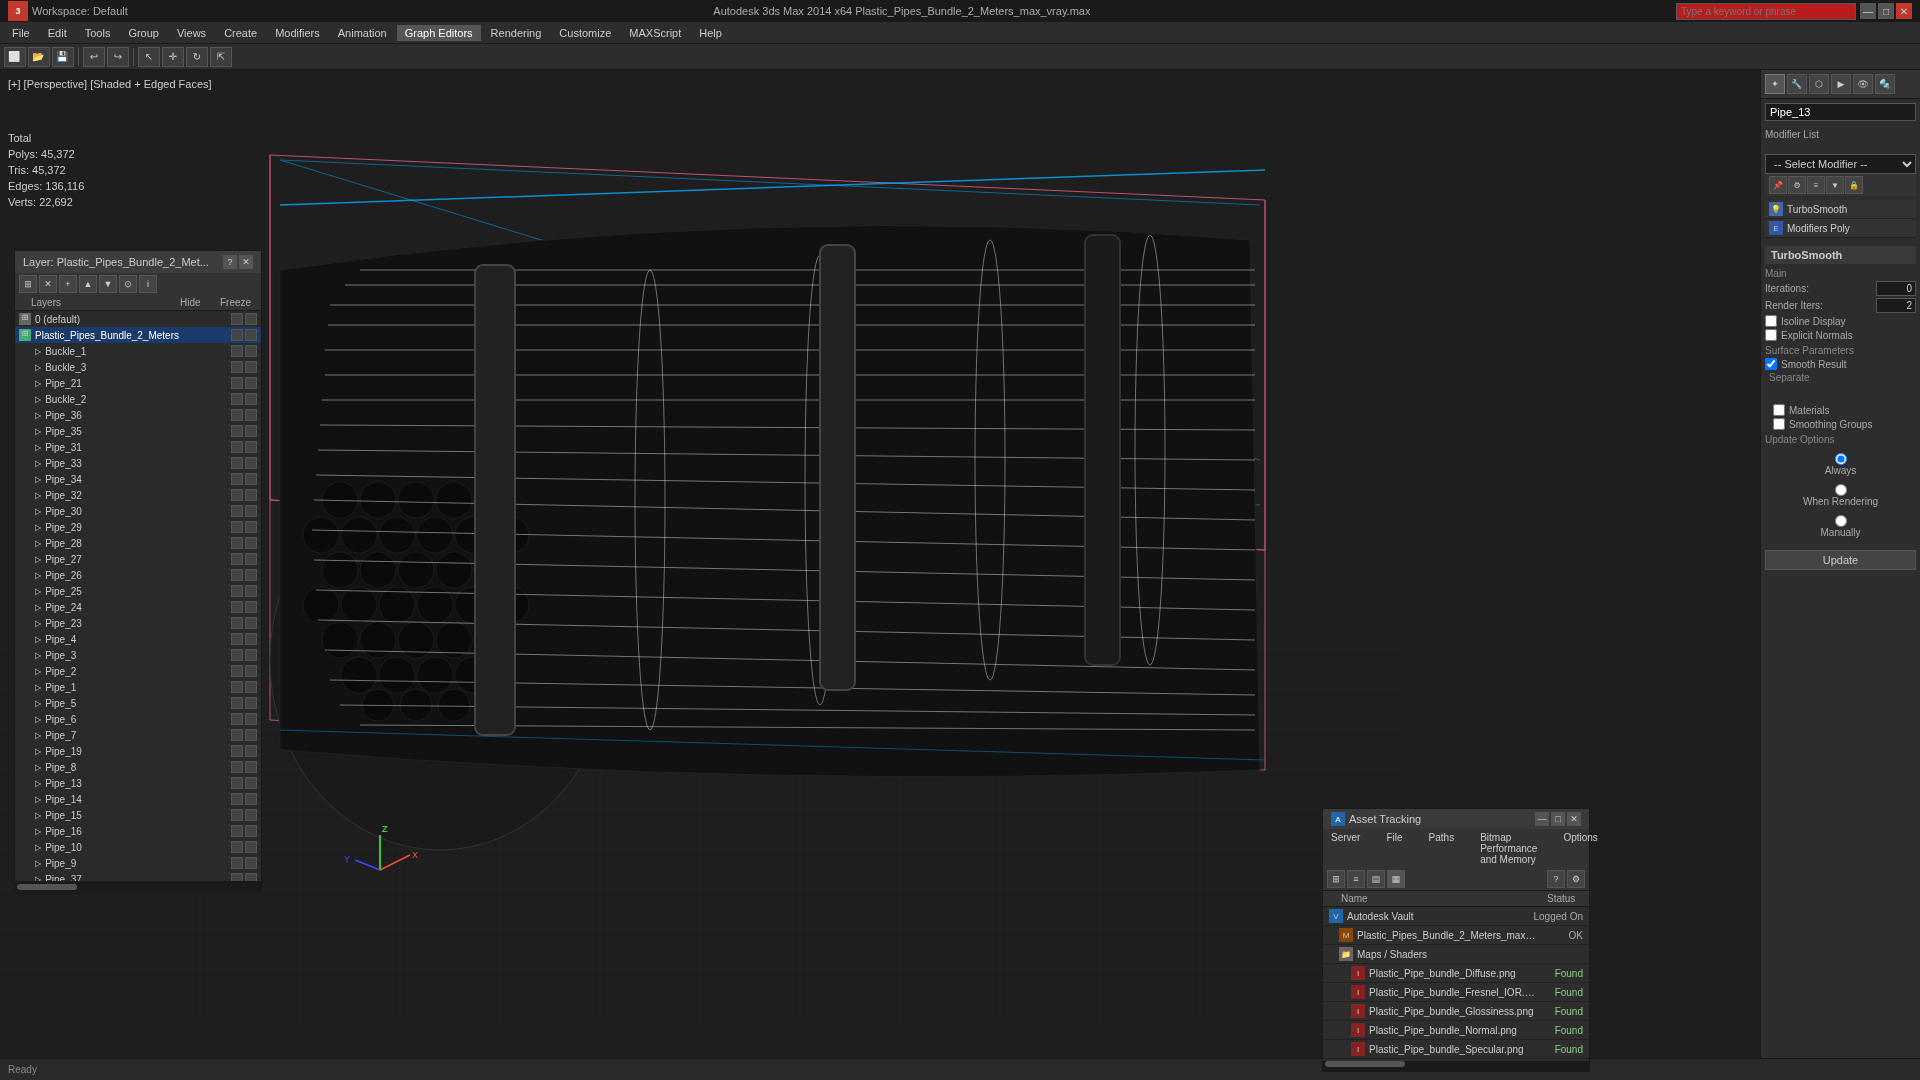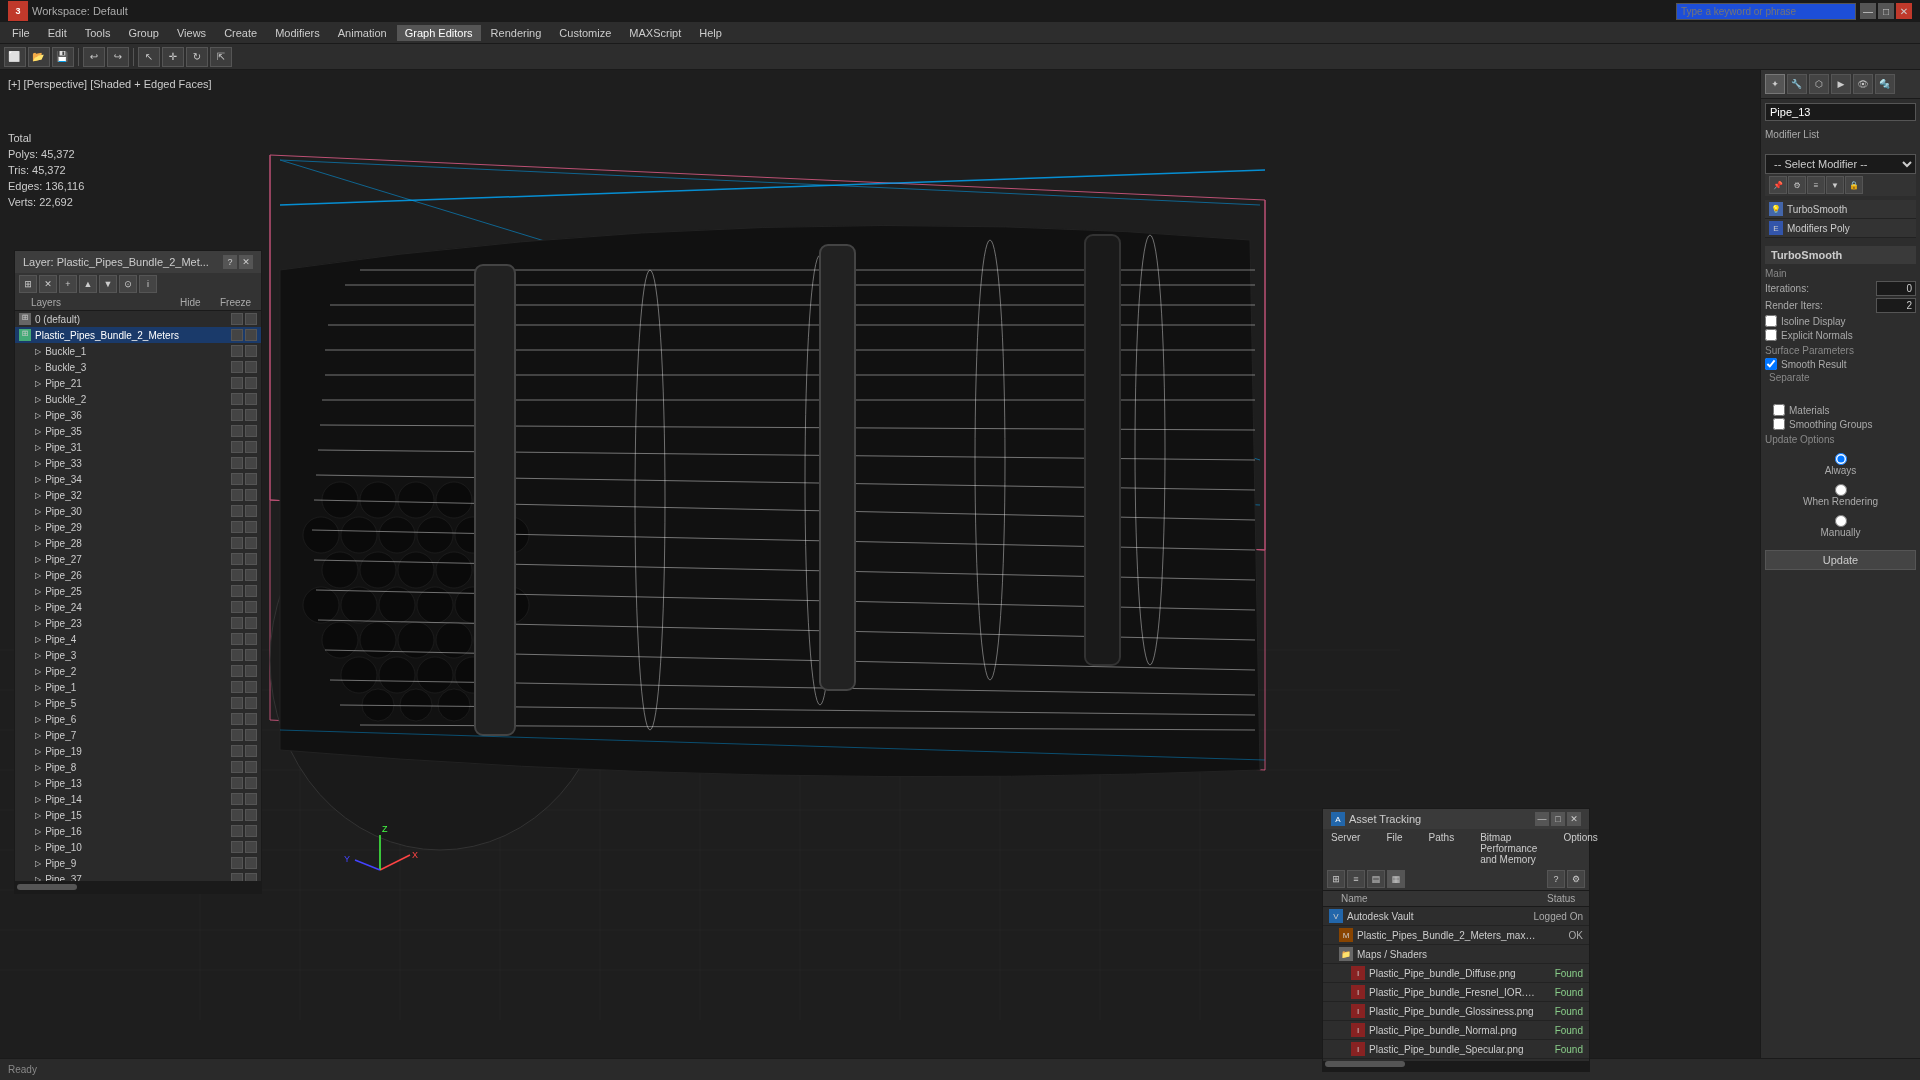--- a/index.html
+++ b/index.html
@@ -120,22 +120,23 @@
     #vp-grid { position: absolute; top: 0; left: 0; width: 100%; height: 100%; }
   </style>
 </head>
 <body>
 
 <div id="titlebar">
   <div id="titlebar-left">
     <div style="width:20px;height:20px;background:#c0392b;display:flex;align-items:center;justify-content:center;font-size:9px;font-weight:bold;color:#fff;">3</div>
     <div style="font-size:11px;color:#aaa;">Workspace: Default</div>
   </div>
+  <div id="titlebar-title">Autodesk 3ds Max 2014 x64      Plastic_Pipes_Bundle_2_Meters_max_vray.max</div>
   <div style="display:flex;align-items:center;gap:4px;">
-    <input type="text" style="width: 180px; background: #1d4ed8; border: 1px solid rgb(85, 85, 85); color: rgb(204, 204, 204); font-size: 10px; padding: 2px 4px;" placeholder="Type a keyword or phrase">
+    <input type="text" style="width: 180px; background: #b91c1c; border: 1px solid rgb(85, 85, 85); color: rgb(204, 204, 204); font-size: 10px; padding: 2px 4px;" placeholder="Type a keyword or phrase">
     <div id="titlebar-controls">
       <button class="titlebar-btn">—</button>
       <button class="titlebar-btn">□</button>
       <button class="titlebar-btn close">✕</button>
     </div>
   </div>
 </div>
 
 <div id="menubar">
   <div class="menu-item">File</div>

